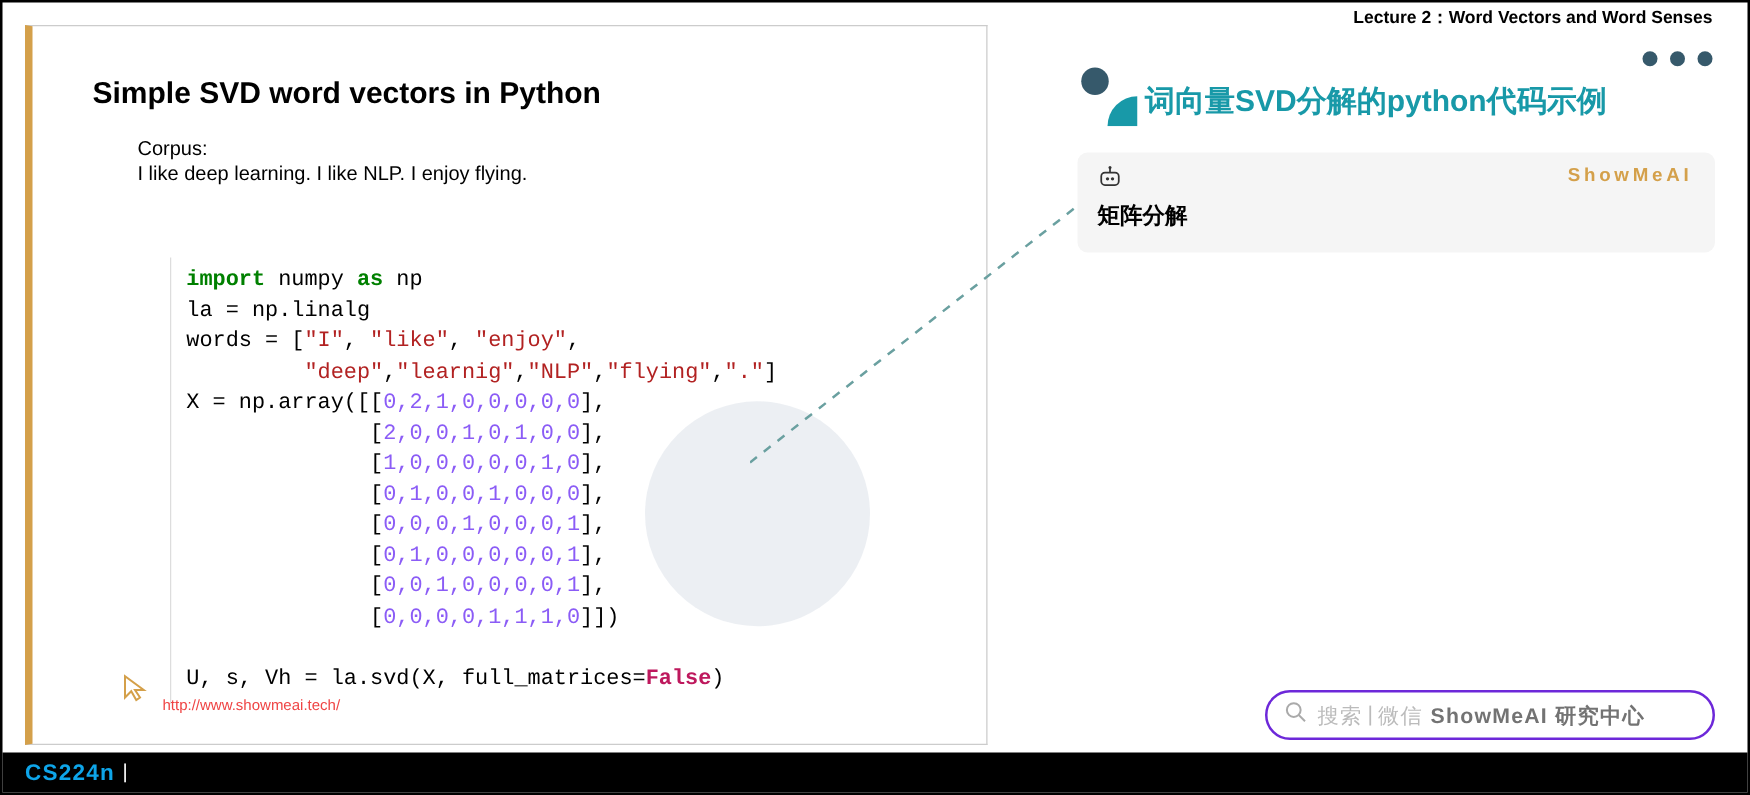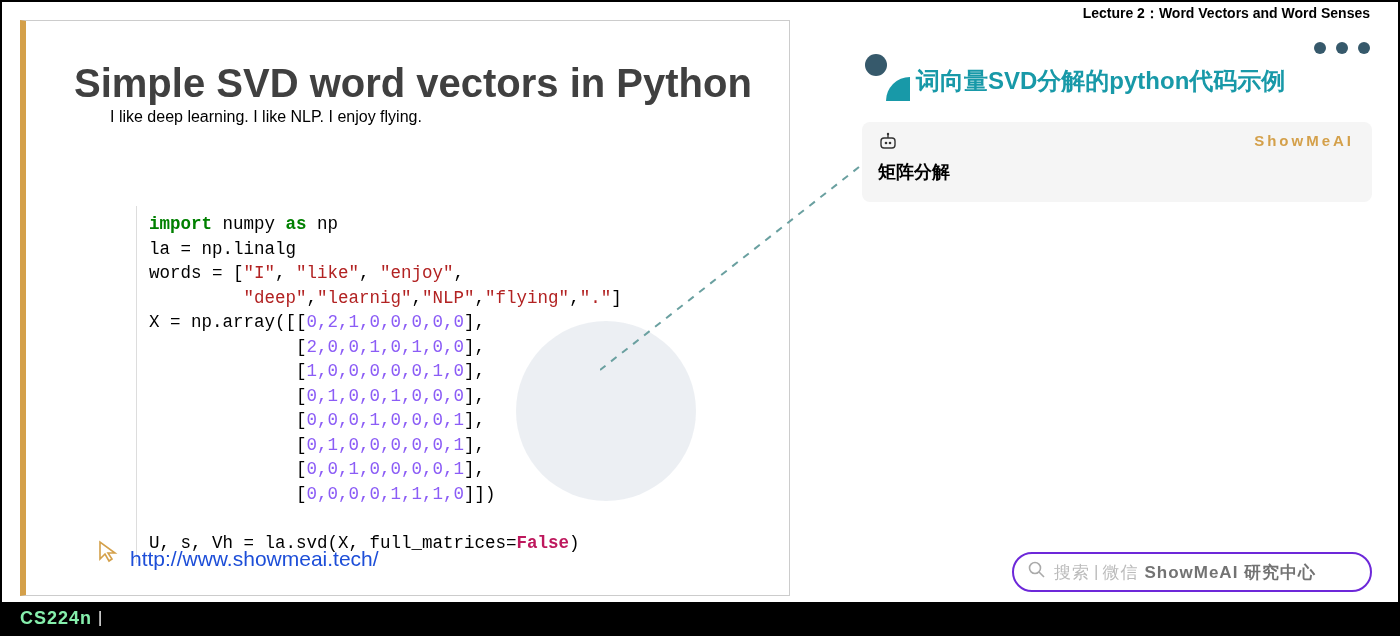--- a/index.html
+++ b/index.html
@@ -1,59 +1,60 @@
 <!DOCTYPE html>
 <html><head>
 <meta charset="utf-8">
 <style>
   * { margin:0; padding:0; box-sizing:border-box; }
   body { width:1400px; height:636px; font-family:"Segoe UI",Arial,sans-serif; background:#fff; overflow:hidden; position:relative; }
   .frame { position:absolute; inset:0; border:2px solid #000; }
   .slide { position:absolute; left:20px; top:20px; width:770px; height:576px; border:1px solid #ccc; border-left:6px solid #d4a04a; background:#fff; }
-  .title { font-size:40px; font-weight:700; color:#404040; margin:40px 0 0 48px; }
+  .title { font-size:24px; font-weight:700; color:#000000; margin:40px 0 0 48px; }
   .corpus-lbl { font-size:16px; margin:22px 0 0 84px; }
   .corpus-txt { font-size:16px; margin:2px 0 0 84px; }
   .code { position:absolute; left:110px; top:185px; width:530px; border-left:1px solid #ddd; padding:6px 0 8px 12px; font-family:"Courier New",monospace; font-size:17.5px; line-height:1.4; white-space:pre; }
   .kw { color:#008000; font-weight:700; }
   .str { color:#b22222; }
   .num { color:#8b5cf6; }
   .false { color:#be185d; font-weight:700; }
   .ghost { position:absolute; left:490px; top:300px; width:180px; height:180px; border-radius:50%; background:rgba(200,210,220,.35); }
   .cursor { position:absolute; left:70px; bottom:26px; }
-  .link { position:absolute; left:104px; bottom:24px; font-size:21px; color:#1d4ed8; }
+  .link { position:absolute; left:104px; bottom:24px; font-size:12px; color:#ef4444; }
   .lecture { position:absolute; right:30px; top:5px; font-size:14px; font-weight:700; }
   .sec-icon { position:absolute; left:862px; top:53px; }
   .sec-title { position:absolute; left:916px; top:65px; font-size:24px; font-weight:700; color:#1899a8; }
   .dots { position:absolute; right:30px; top:40px; }
   .dot { display:inline-block; width:12px; height:12px; border-radius:50%; background:#36596b; margin-left:10px; }
   .card { position:absolute; left:862px; top:122px; width:510px; height:80px; border-radius:8px; background:#f5f5f5; padding:12px 18px; }
   .card .brand { position:absolute; right:18px; top:10px; color:#d4a04a; font-weight:700; letter-spacing:3px; font-size:15px; }
   .card .bot { position:absolute; left:16px; top:10px; }
   .card .txt { position:absolute; left:16px; top:38px; font-size:18px; font-weight:700; }
   .connector { position:absolute; left:600px; top:150px; width:280px; height:240px; pointer-events:none; }
   .search { position:absolute; right:28px; bottom:44px; width:360px; height:40px; border:2px solid #6d28d9; border-radius:20px; display:flex; align-items:center; padding:0 14px; font-size:17px; }
   .search .sicon { margin-right:8px; color:#aaa; }
   .search .place { color:#bbb; letter-spacing:1px; }
   .search .sep { color:#bbb; margin:0 4px; }
   .search .strong { color:#737373; font-weight:700; letter-spacing:1px; }
   .footer { position:absolute; left:2px; right:2px; bottom:2px; height:32px; background:#000; color:#fff; display:flex; align-items:center; padding:0 18px; font-size:16px; }
-  .footer .course { color:#86efac; font-weight:700; font-size:18px; margin-right:6px; letter-spacing:1px; }
+  .footer .course { color:#0ea5e9; font-weight:700; font-size:18px; margin-right:6px; letter-spacing:1px; }
   .footer .sub { color:#ddd; font-style:italic; }
   .footer .right { margin-left:auto; }
   .footer .x { color:#c96f1f; }
 </style>
 </head>
 <body>
 
 <div class="frame"></div>
 
 <div class="lecture">Lecture 2：Word Vectors and Word Senses</div>
 
 <div class="slide">
   <div class="title">Simple SVD word vectors in Python</div>
+  <div class="corpus-lbl">Corpus:</div>
   <div class="corpus-txt">I like deep learning. I like NLP. I enjoy flying.</div>
   <div class="ghost"></div>
   <div class="code"><span class="kw">import</span><span> numpy </span><span class="kw">as</span><span> np</span>
 <span>la = np.linalg</span>
 <span>words = [</span><span class="str">"I"</span><span>, </span><span class="str">"like"</span><span>, </span><span class="str">"enjoy"</span><span>,</span>
 <span>         </span><span class="str">"deep"</span><span>,</span><span class="str">"learnig"</span><span>,</span><span class="str">"NLP"</span><span>,</span><span class="str">"flying"</span><span>,</span><span class="str">"."</span><span>]</span>
 <span>X = np.array([[</span><span class="num">0,2,1,0,0,0,0,0</span><span>],</span>
 <span>              [</span><span class="num">2,0,0,1,0,1,0,0</span><span>],</span>
 <span>              [</span><span class="num">1,0,0,0,0,0,1,0</span><span>],</span>
 <span>              [</span><span class="num">0,1,0,0,1,0,0,0</span><span>],</span>

